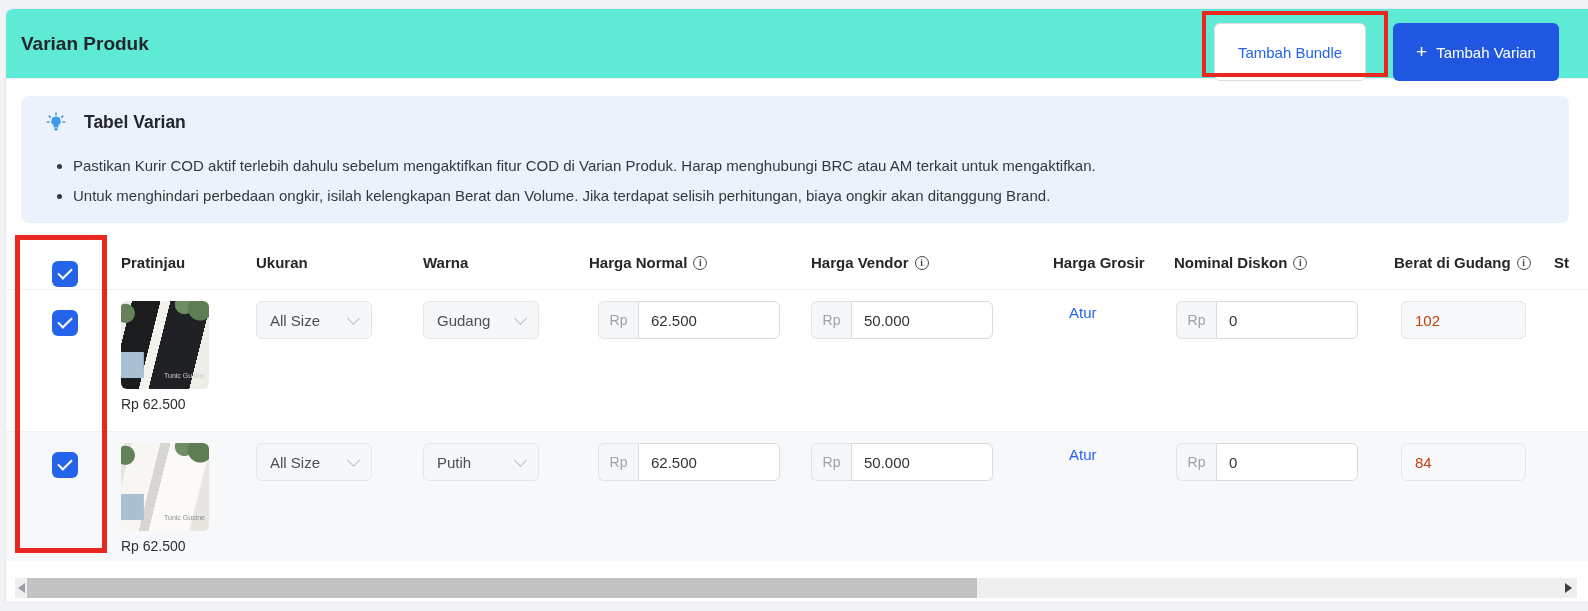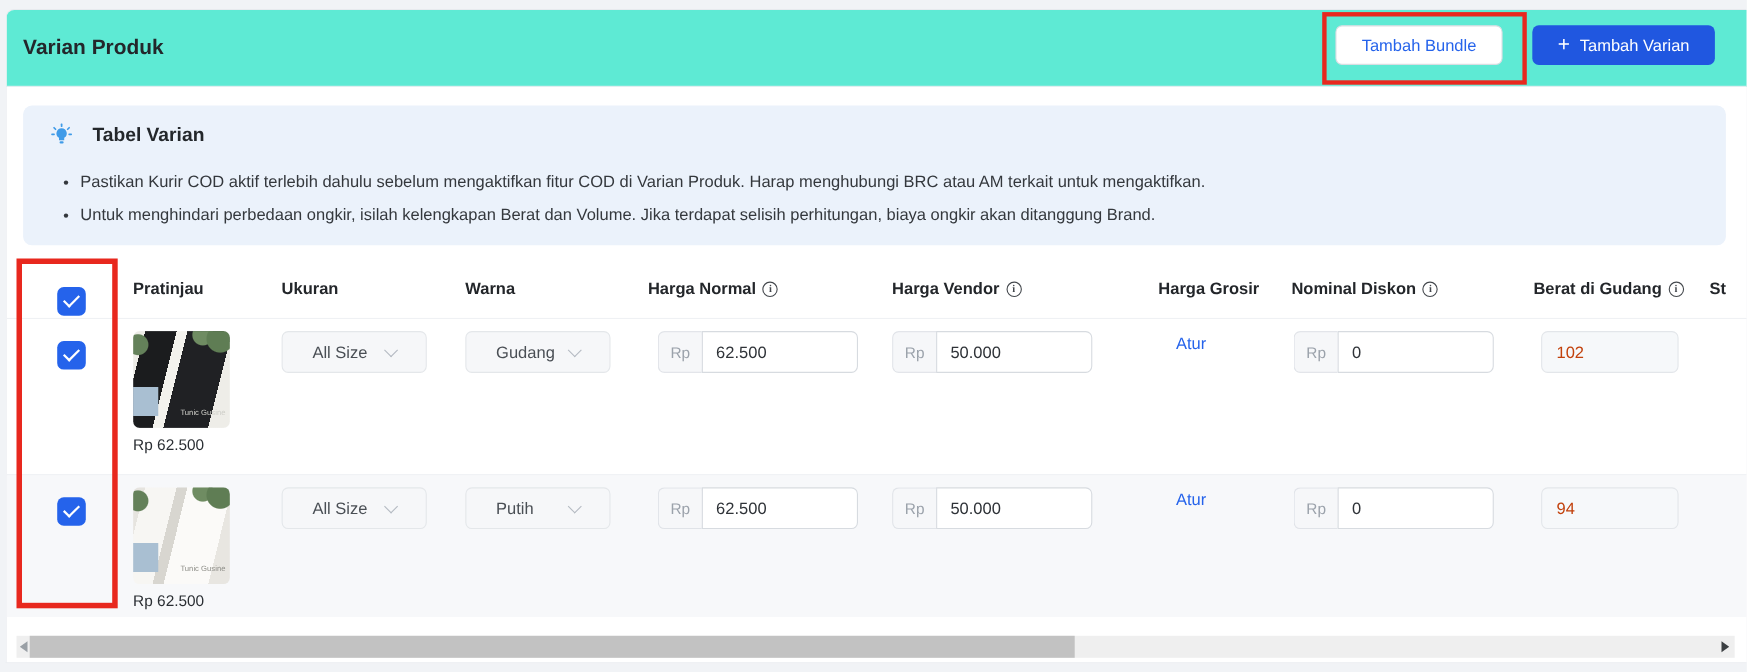--- a/index.html
+++ b/index.html
@@ -10,21 +10,21 @@
     color:#25292e;
   }
   .card{
     position:absolute;left:5px;top:8px;width:1583px;height:595px;
     background:#fff;border:1px solid #e7eaee;border-right:none;
     border-radius:8px 0 0 0;overflow:hidden;box-sizing:border-box;
   }
   
   .card-header{position:absolute;left:0;top:0;width:100%;height:69px;border-bottom:1px solid #edf0f3;background:#5eead4;}
   .page-title{position:absolute;left:15px;top:0;height:69px;line-height:69px;font-size:19px;font-weight:700;color:#23272b;}
-  .btn{box-sizing:border-box;position:absolute;height:36px;border-radius:6px;font-size:15px;display:flex;align-items:center;justify-content:center;cursor:pointer;}
+  .btn{box-sizing:border-box;position:absolute;height:58px;border-radius:6px;font-size:15px;display:flex;align-items:center;justify-content:center;cursor:pointer;}
   .btn-bundle{left:1208px;top:14px;width:152px;background:#fff;border:1px solid #d9dde2;color:#2563eb;z-index:2;}
   .btn-varian{left:1387px;top:14px;width:166px;background:#2057e0;border:none;color:#fff;gap:9px;}
   .plus-glyph{font-size:19px;font-weight:400;line-height:1;margin-top:-2px;}
   .anno{position:absolute;border:4px solid #e8281e;box-sizing:border-box;z-index:3;pointer-events:none;}
   .anno-bundle{left:1196px;top:2px;width:186px;height:66px;}
   .anno-checkcol{left:9px;top:226px;width:92px;height:318px;border-width:5px;}
   
   .info-panel{position:absolute;left:15px;top:87px;width:1548px;height:127px;background:#ebf2fb;border-radius:8px;box-sizing:border-box;}
   .panel-title-row{position:absolute;left:24px;top:16px;display:flex;align-items:flex-start;gap:17px;}
   .panel-title{font-size:17.5px;font-weight:700;color:#23272b;}
@@ -51,21 +51,21 @@
     radial-gradient(circle at 90% 8%,#5f7d54 0 12px,transparent 13px),
     radial-gradient(circle at 72% 4%,#6f8c62 0 9px,transparent 10px),
     radial-gradient(circle at 5% 14%,#64815a 0 9px,transparent 10px),
     linear-gradient(0deg,transparent 0 12%,#a9bfd2 12% 42%,transparent 42%) left bottom/26% 100% no-repeat,
     linear-gradient(104deg,#e6e4df 0 10%,#f7f6f3 10% 36%,#d8d6d0 36% 45%,#fbfaf8 45% 82%,#e8e6e1 82% 100%);}
   .photo .wm{position:absolute;right:4px;bottom:10px;font-size:7px;line-height:1;}
   .photo-dark .wm{color:#cfcfc9;}
   .photo-light .wm{color:#8f8f89;}
   .price-caption{position:absolute;font-size:14px;color:#2a2e33;white-space:nowrap;}
   
-  .select{position:absolute;width:132px;height:38px;background:#f6f7f9;border:1px solid #e4e7ea;border-radius:6px;box-sizing:border-box;display:flex;align-items:center;justify-content:space-between;padding:0 27px;cursor:pointer;}
+  .select{position:absolute;width:116px;height:38px;background:#f6f7f9;border:1px solid #e4e7ea;border-radius:6px;box-sizing:border-box;display:flex;align-items:center;justify-content:space-between;padding:0 13px;cursor:pointer;}
   .select .sel-label{font-size:15px;color:#4a4f55;}
   .chevron{width:8px;height:8px;border-right:1.6px solid #b4bac2;border-bottom:1.6px solid #b4bac2;transform:rotate(45deg);margin-top:-4px;}
   
   .money{position:absolute;height:38px;display:flex;}
   .money .prefix{width:40px;height:38px;background:#f6f7f9;border:1px solid #e0e3e8;border-right:none;border-radius:6px 0 0 6px;box-sizing:border-box;display:flex;align-items:center;justify-content:center;font-size:14px;color:#9ba2ab;}
   .money input{width:142px;height:38px;border:1px solid #d7dbe0;border-radius:0 6px 6px 0;box-sizing:border-box;padding:0 12px;font-size:15px;color:#2f3338;font-family:inherit;outline:none;background:#fff;}
   .atur-link{position:absolute;font-size:15px;color:#2563eb;cursor:pointer;white-space:nowrap;}
   .stok-box{position:absolute;width:125px;height:38px;background:#f6f8fa;border:1px solid #e3e6ea;border-radius:6px;box-sizing:border-box;display:flex;align-items:center;padding:0 13px;font-size:15px;color:#c2410c;}
   
   .hscroll{position:absolute;left:9px;top:569px;width:1562px;height:20px;background:#efefef;display:flex;align-items:center;}
@@ -196,21 +196,21 @@
   </div>
   <div class="money" style="left:805px;top:434px;">
     <span class="prefix">Rp</span>
     <input type="text" value="50.000" style="">
   </div>
   <div class="atur-link" style="left:1063px;top:437px;">Atur</div>
   <div class="money" style="left:1170px;top:434px;">
     <span class="prefix">Rp</span>
     <input type="text" value="0" style="">
   </div>
-  <div class="stok-box" style="left:1395px;top:434px;">94</div>
+  <div class="stok-box" style="left:1395px;top:434px;">84</div>
 
   <div class="anno anno-checkcol"></div>
 
   <div class="hscroll">
     <div class="sb-arrow sb-left"></div>
     <div class="thumb"></div>
     <div class="sb-arrow sb-right"></div>
   </div>
 
 </div>

